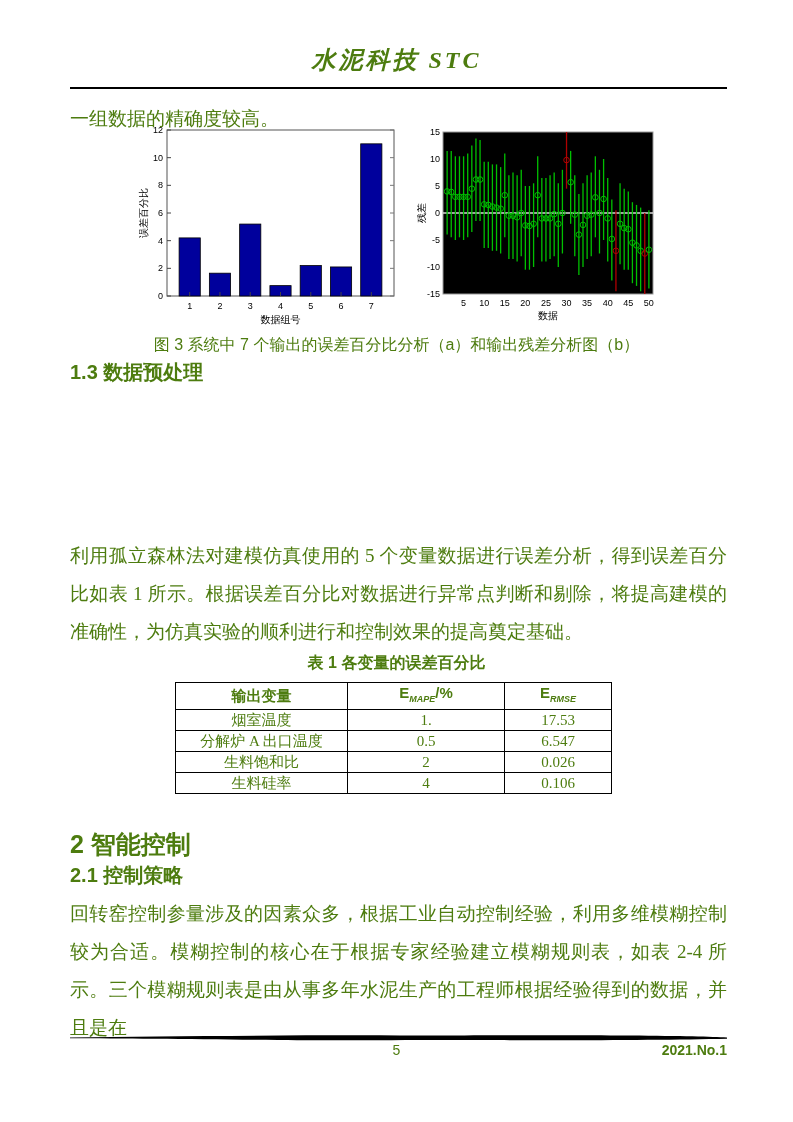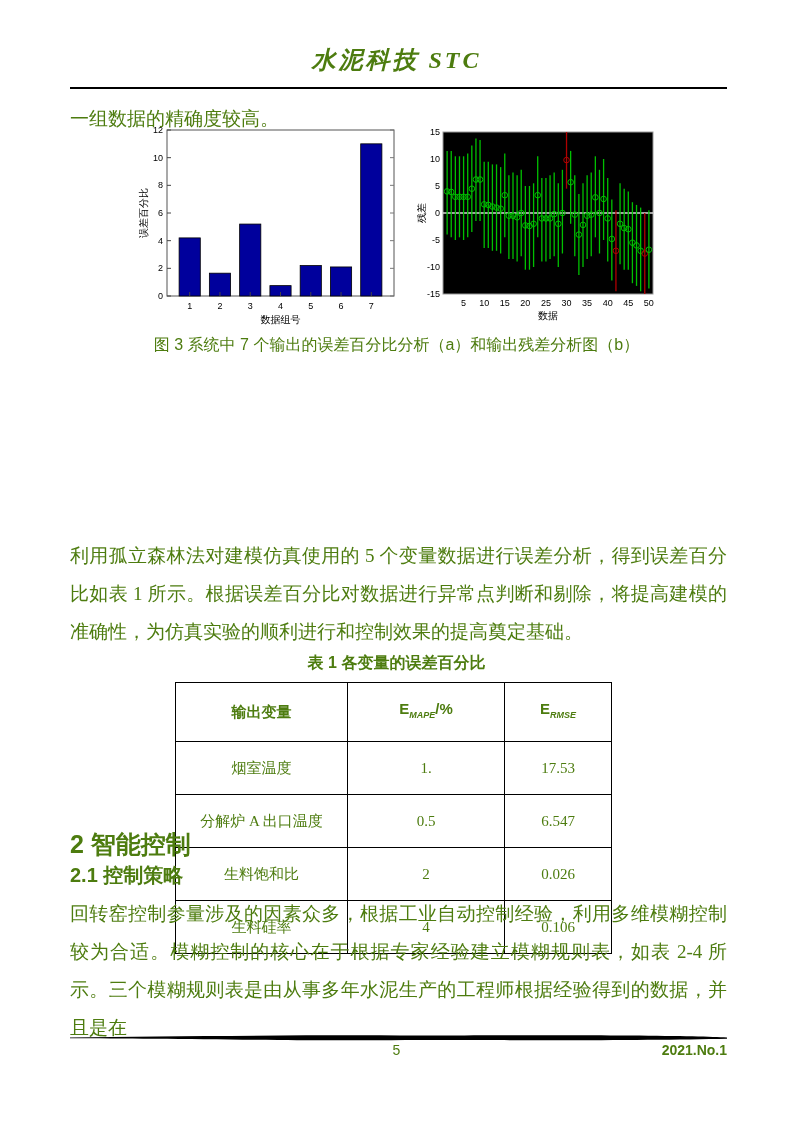--- a/index.html
+++ b/index.html
@@ -49,21 +49,21 @@
   .para sup { font-size:12px; line-height:0; }
   .table-caption {
     position:absolute; top:653px; left:0; width:100%;
     text-align:center; font-size:16px; font-weight:bold;
     font-family:"Liberation Sans", sans-serif;
   }
   .table-wrap { position:absolute; top:682px; left:175px; }
   table.err { border-collapse:collapse; table-layout:fixed; }
   table.err th, table.err td {
     border:1.6px solid #000; text-align:center; vertical-align:middle;
-    height:20px; padding:16px 2px; font-size:15px; line-height:20px;
+    height:20px; padding:0 2px; font-size:15px; line-height:20px;
   }
   table.err th {
     font-weight:bold; font-family:"Liberation Sans", sans-serif;
   }
   table.err td { font-family:"Liberation Serif", serif; }
   table.err sub { font-size:9px;font-style:italic; }
   .col-var { width:172px; } .col-mape { width:157px; } .col-rmse { width:107px; }
   .footer-line-svg { position:absolute; top:1033px; left:70px; }
   .page-number {
     position:absolute; top:1042px; left:0; width:100%; text-align:center;
@@ -253,20 +253,21 @@
         <text x="190.7058823529412" y="179" text-anchor="middle" font-size="9" class="chart-tick-label">40</text>
         <text x="211.2941176470588" y="179" text-anchor="middle" font-size="9" class="chart-tick-label">45</text>
         <text x="231.88235294117646" y="179" text-anchor="middle" font-size="9" class="chart-tick-label">50</text>
         <text x="131" y="192" text-anchor="middle" font-size="10" class="chart-tick-label">数据</text>
         <text x="8" y="86" text-anchor="middle" font-size="10" class="chart-tick-label" transform="rotate(-90 8 86)">残差</text>
       </svg>
   </div>
 
   <div class="fig-caption">图 3 系统中 7 个输出的误差百分比分析（a）和输出残差分析图（b）</div>
 
+  <div class="heading h-13">1.3 数据预处理</div>
 
 
   <div class="para para-2 ind">利用孤立森林法对建模仿真使用的 5 个变量数据进行误差分析，得到误差百分比如表 1 所示。根据误差百分比对数据进行异常点判断和剔除，将提高建模的准确性，为仿真实验的顺利进行和控制效果的提高奠定基础。</div>
 
   <div class="table-caption">表 1 各变量的误差百分比</div>
 
   <div class="table-wrap">
     <table class="err">
       <colgroup>
         <col class="col-var">

